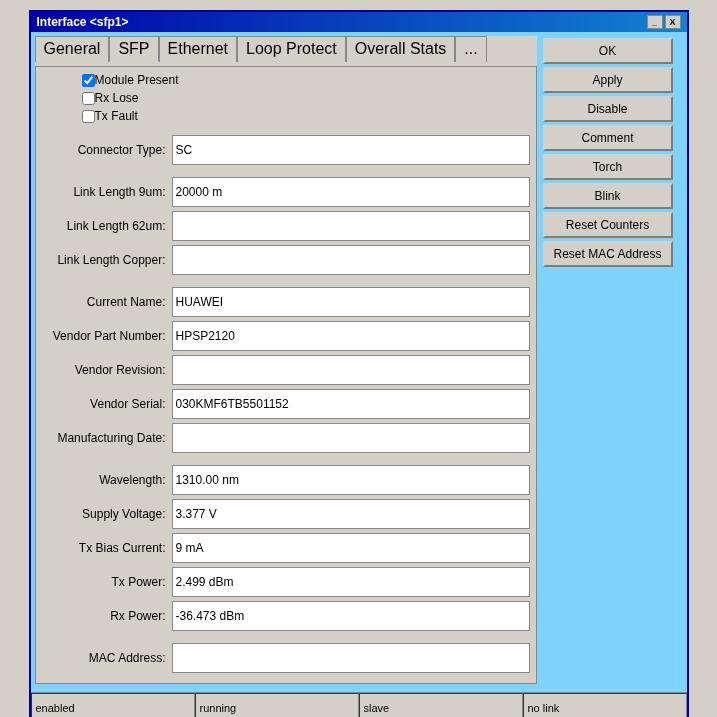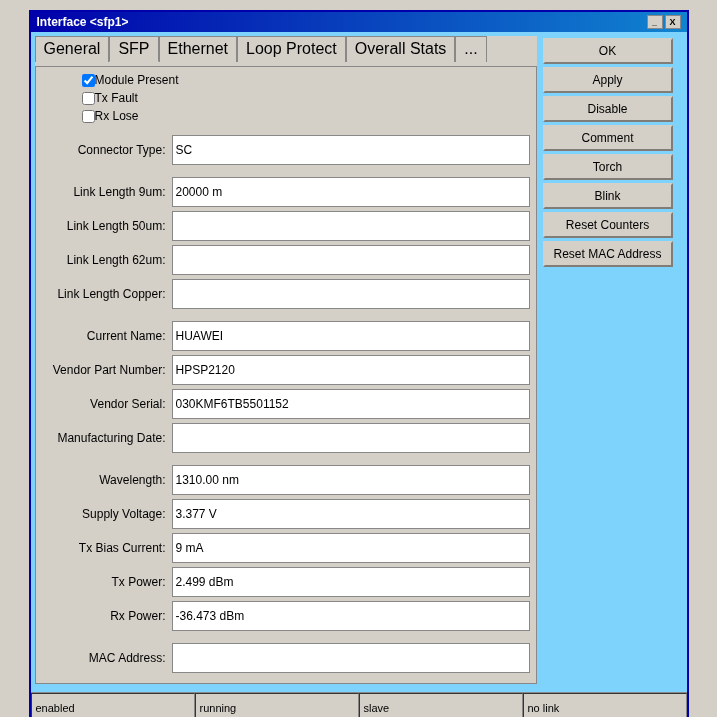--- a/index.html
+++ b/index.html
@@ -165,62 +165,62 @@
       </div>
 
       <div class="tab-content">
 
         <div class="checkbox-row">
           <input type="checkbox" checked="" style="">
           <label>Module Present</label>
         </div>
         <div class="checkbox-row">
           <input type="checkbox" style="">
-          <label>Tx Fault</label>
+          <label>Rx Lose</label>
         </div>
         <div class="checkbox-row">
           <input type="checkbox" style="">
-          <label>Rx Lose</label>
+          <label>Tx Fault</label>
         </div>
 
         <div class="section-gap"></div>
 
         <div class="form-row">
           <span class="form-label">Connector Type:</span>
           <input class="form-input" type="text" value="SC" style="">
         </div>
 
         <div class="section-gap"></div>
 
         <div class="form-row">
           <span class="form-label">Link Length 9um:</span>
           <input class="form-input" type="text" value="20000 m" style="">
         </div>
         <div class="form-row">
-          <span class="form-label">Link Length 50um:</span>
-          <input class="form-input" type="text" style="">
-        </div>
-        <div class="form-row">
           <span class="form-label">Link Length 62um:</span>
           <input class="form-input" type="text" style="">
         </div>
         <div class="form-row">
           <span class="form-label">Link Length Copper:</span>
           <input class="form-input" type="text" style="">
         </div>
 
         <div class="section-gap"></div>
 
         <div class="form-row">
           <span class="form-label">Current Name:</span>
           <input class="form-input" type="text" value="HUAWEI" style="">
         </div>
         <div class="form-row">
           <span class="form-label">Vendor Part Number:</span>
           <input class="form-input" type="text" value="HPSP2120" style="">
+        </div>
+        <div class="form-row">
+          <span class="form-label">Vendor Revision:</span>
+          <input class="form-input" type="text" style="">
         </div>
         <div class="form-row">
           <span class="form-label">Vendor Serial:</span>
           <input class="form-input" type="text" value="030KMF6TB5501152" style="">
         </div>
         <div class="form-row">
           <span class="form-label">Manufacturing Date:</span>
           <input class="form-input" type="text" style="">
         </div>
 

